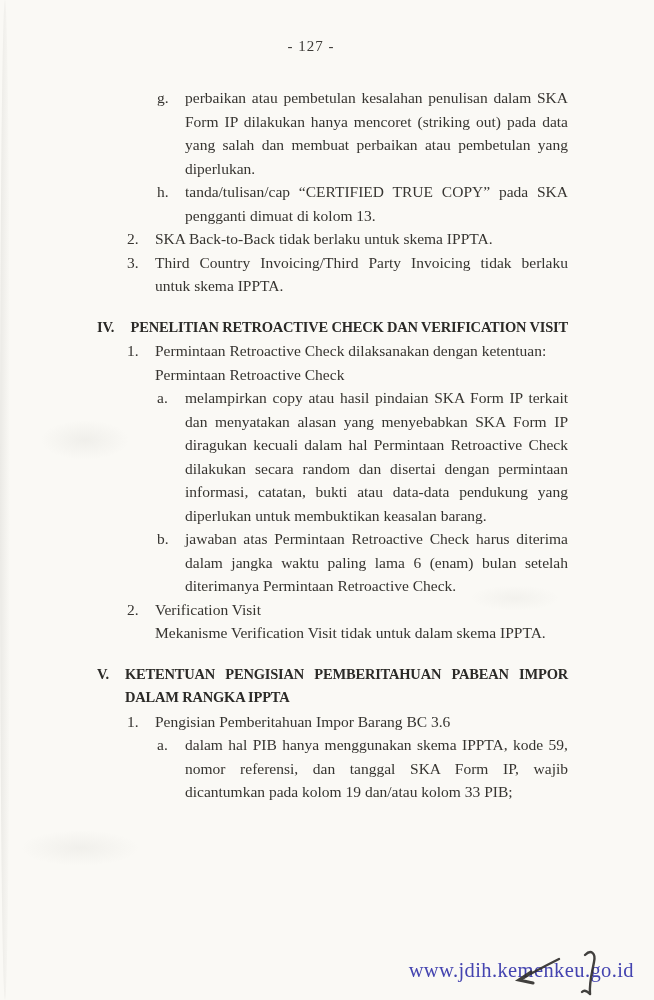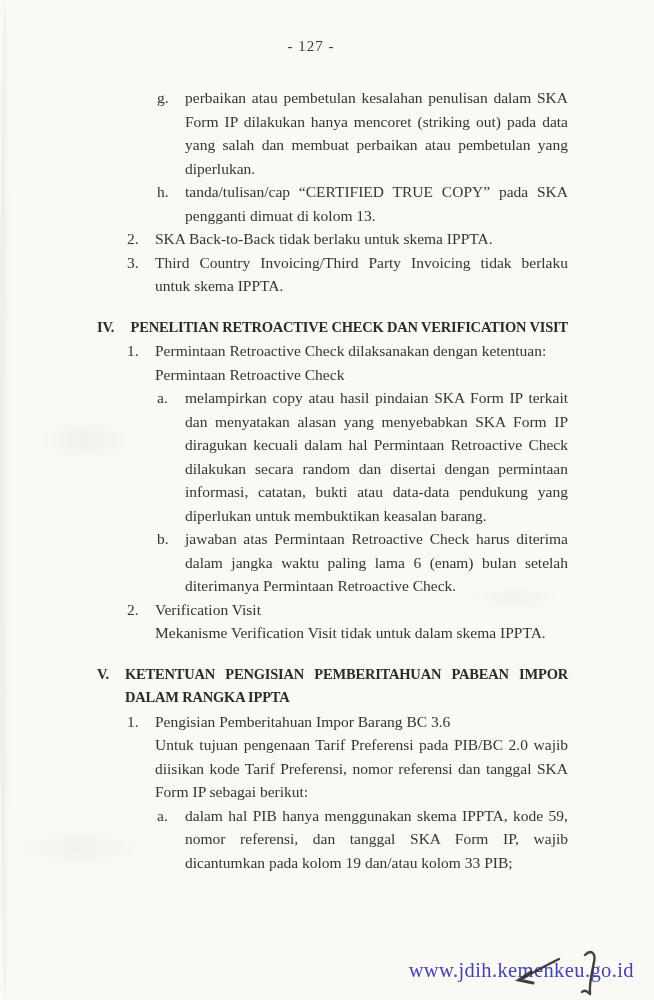--- a/index.html
+++ b/index.html
@@ -117,21 +117,20 @@
         <span class="marker">V.</span>
         <div class="body">
           <p class="para fj"><span>KETENTUAN PENGISIAN PEMBERITAHUAN PABEAN IMPOR</span></p>
           <p class="para"><span>DALAM RANGKA IPPTA</span></p>
         </div>
       </div>
       <div class="block lvl-number">
         <span class="marker">1.</span>
         <div class="body">
           <p class="para"><span>Pengisian Pemberitahuan Impor Barang BC 3.6</span></p>
-          <p class="para"><span>Untuk tujuan pengenaan Tarif Preferensi pada PIB/BC 2.0 wajib diisikan kode Tarif Preferensi, nomor referensi dan tanggal SKA </span><span class="seg-i">Form</span><span> IP sebagai berikut:</span></p>
         </div>
       </div>
       <div class="block lvl-letter">
         <span class="marker">a.</span>
         <div class="body">
           <p class="para"><span>dalam hal PIB hanya menggunakan skema IPPTA, kode 59, nomor referensi, dan tanggal SKA </span><span class="seg-i">Form</span><span> IP, wajib dicantumkan pada kolom 19 dan/atau kolom 33 PIB;</span></p>
         </div>
       </div>
     </div>
 

